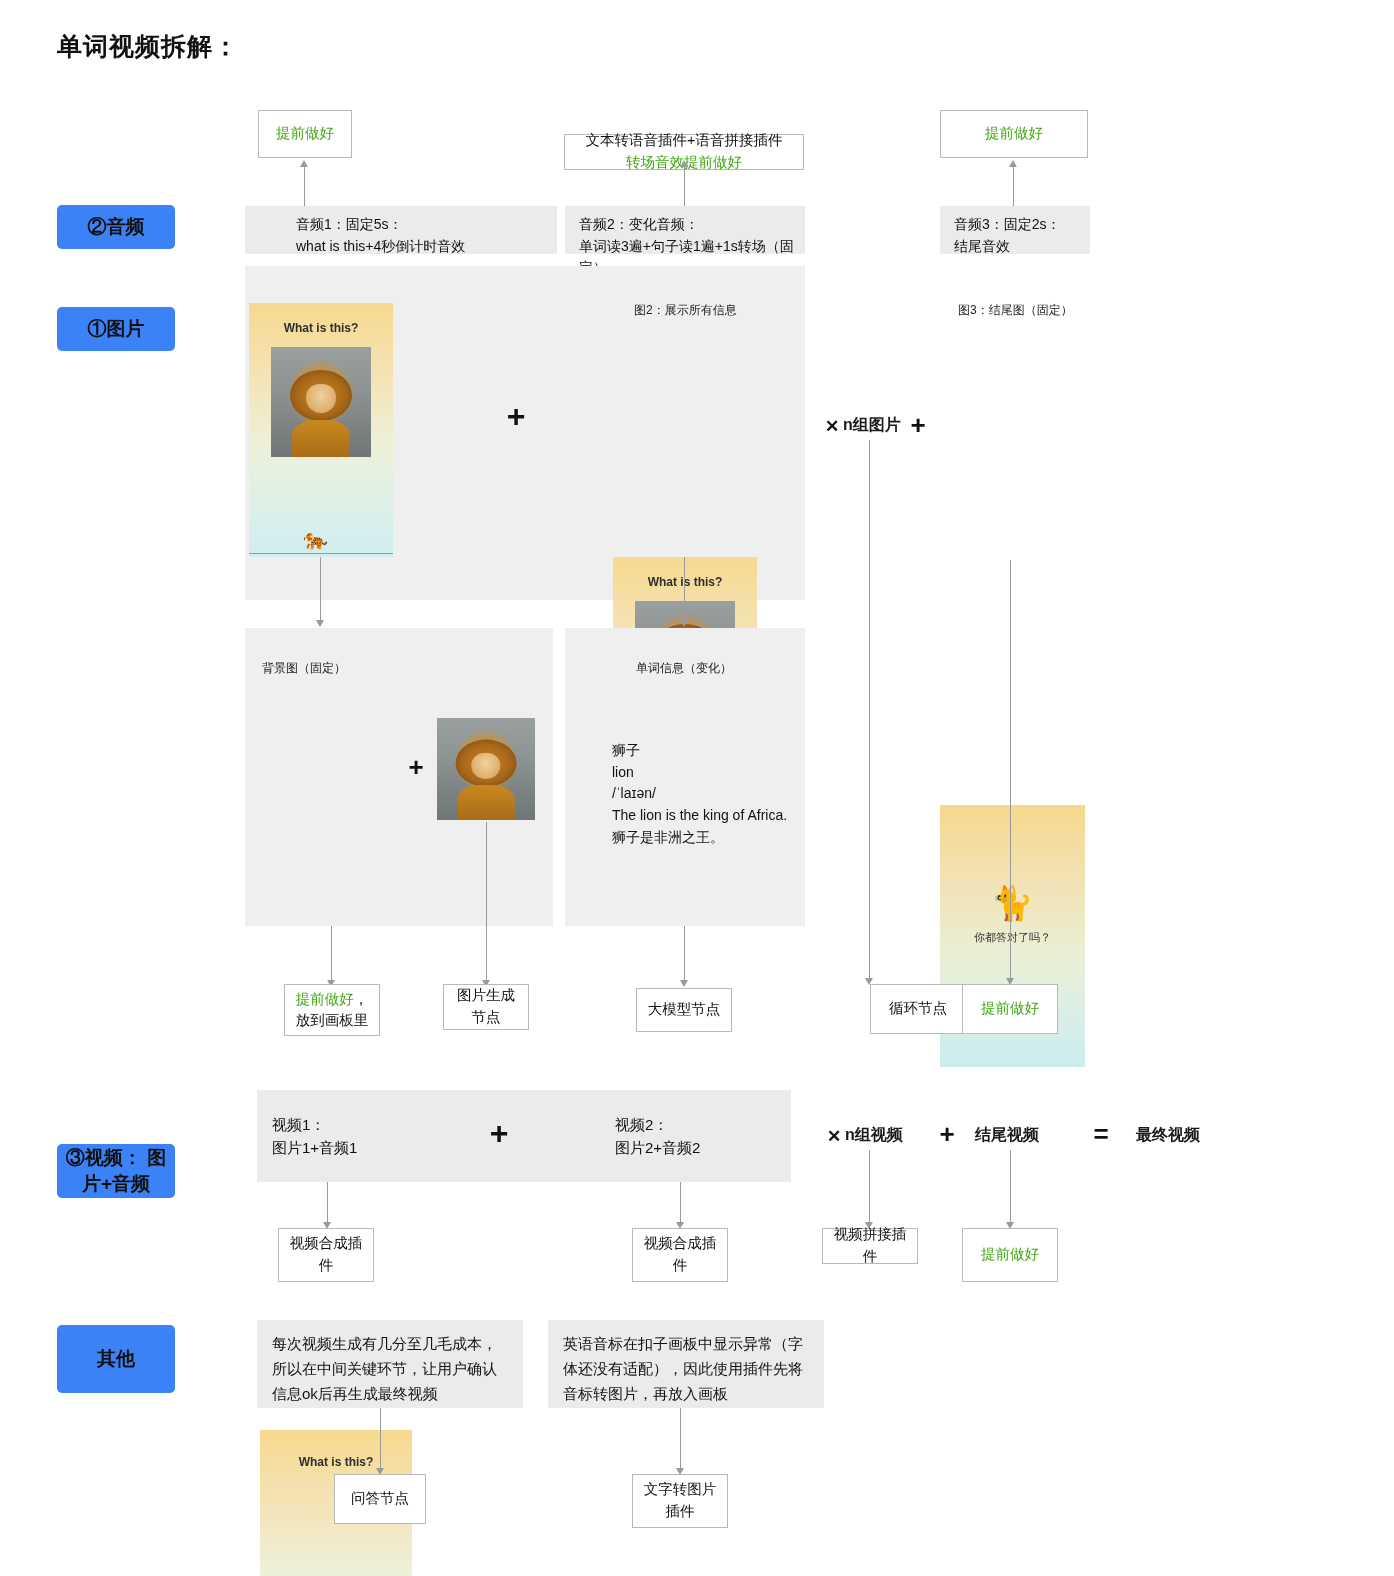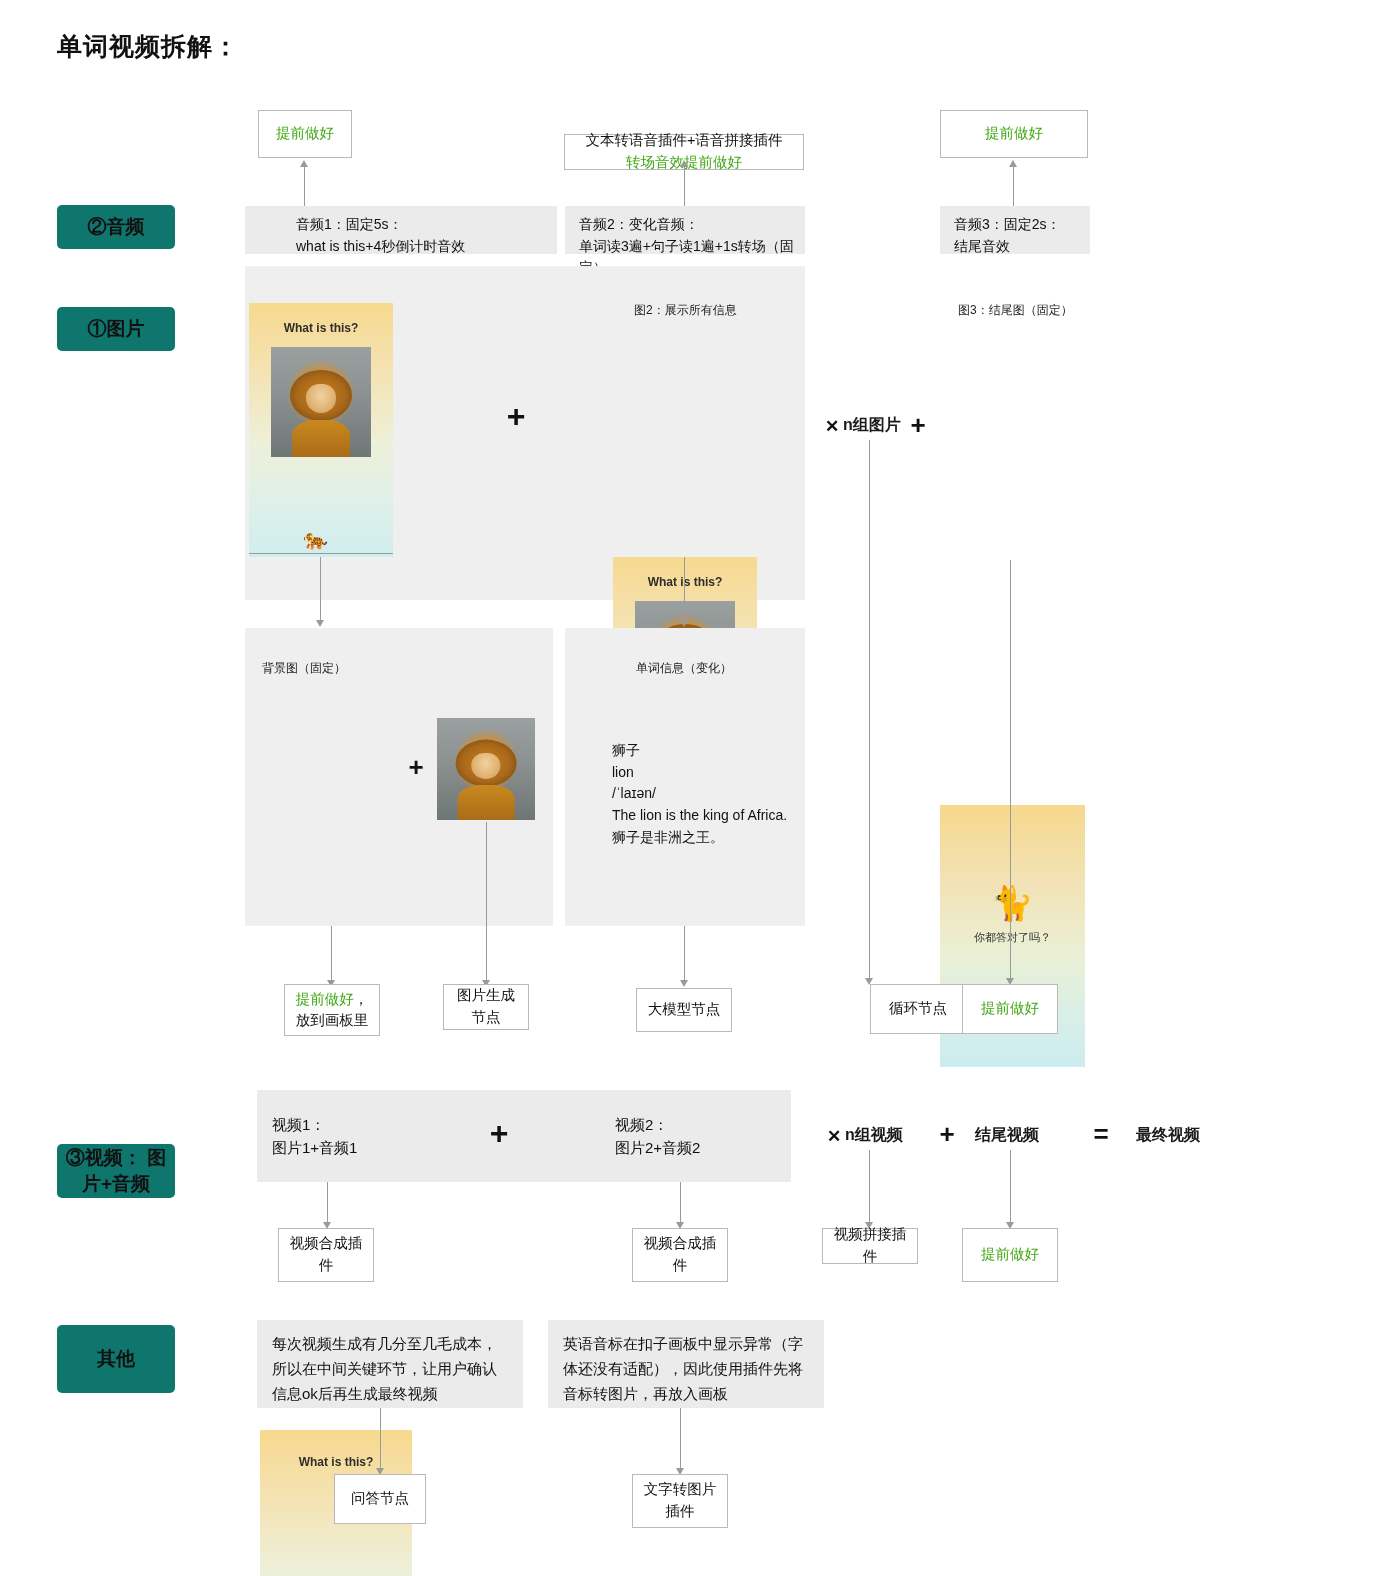--- a/index.html
+++ b/index.html
@@ -21,21 +21,21 @@
   .page-title {
     left: 57px; top: 30px;
     font-size: 25px;
     font-weight: bold;
     letter-spacing: 1px;
     color: #111;
   }
 
   
   .stage-label {
-    background: #0f766e;
+    background: #3b82f6;
     border-radius: 5px;
     font-weight: bold;
     font-size: 19px;
     color: #111;
     display: flex;
     align-items: center;
     justify-content: center;
     text-align: center;
     line-height: 1.35;
     padding: 6px 8px;

